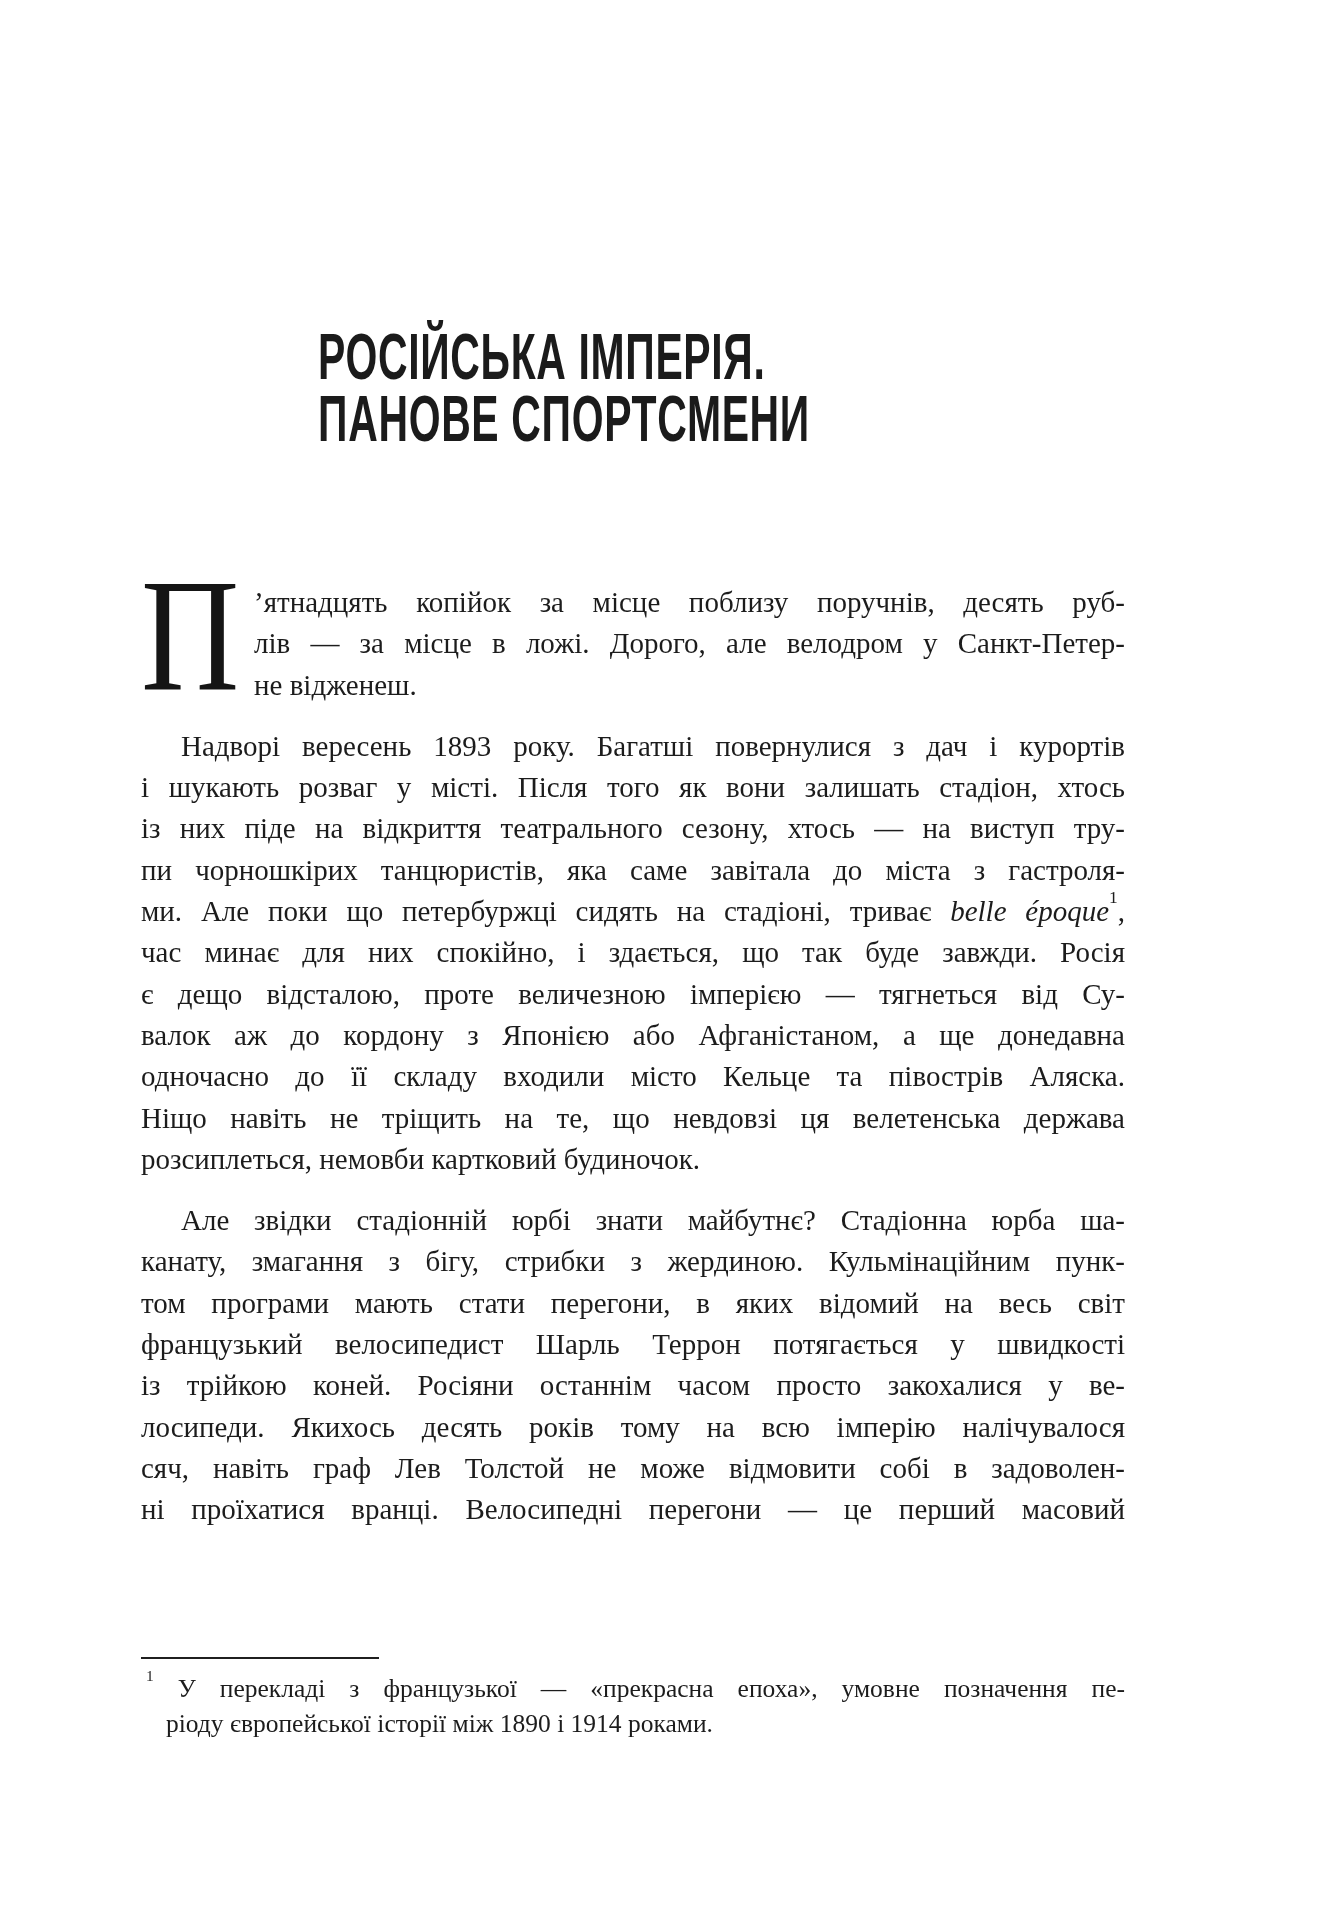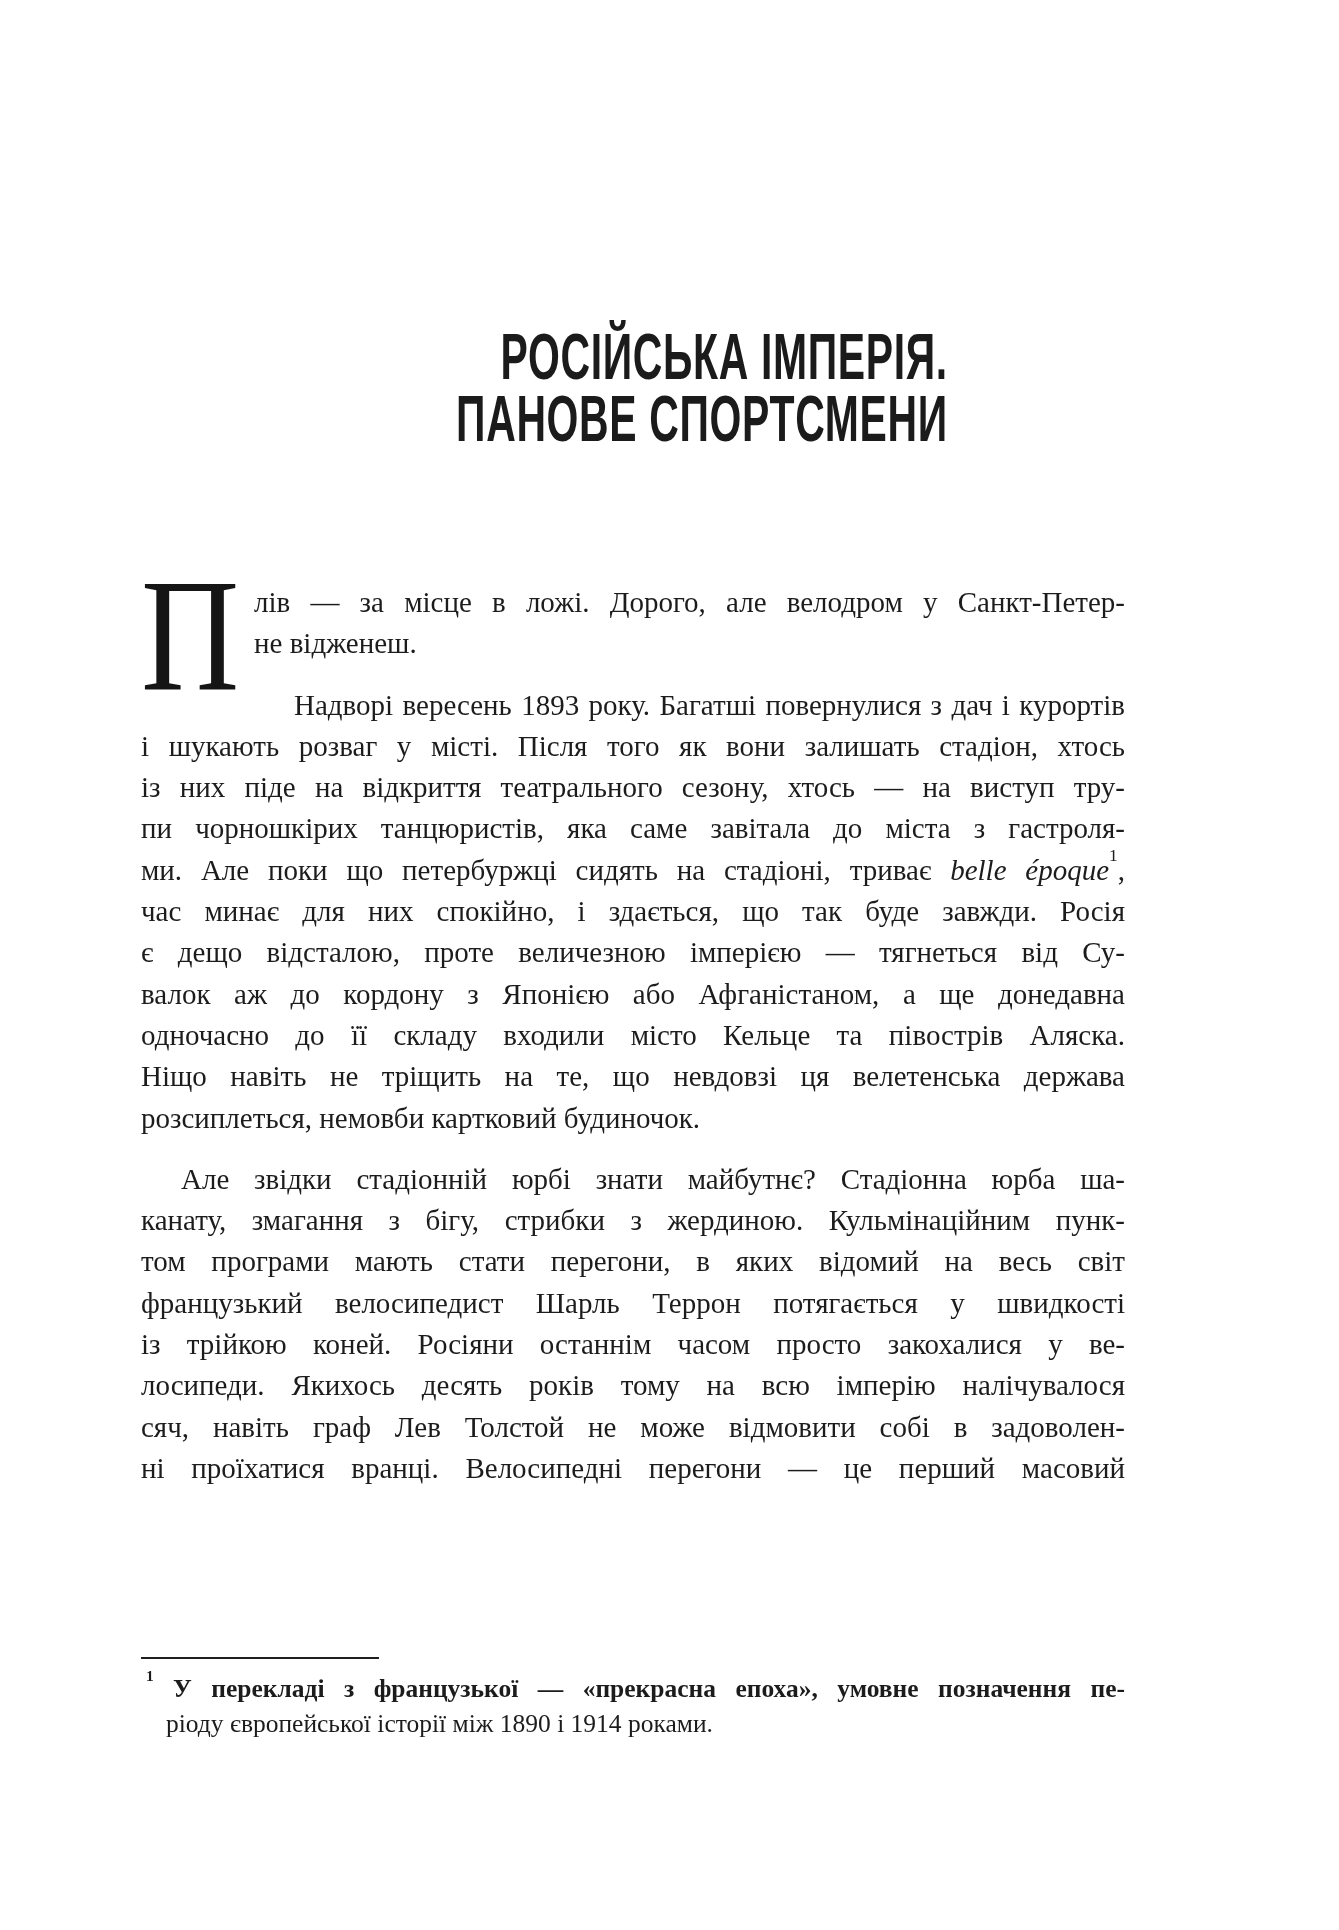--- a/index.html
+++ b/index.html
@@ -8,21 +8,21 @@
     width:1339px;height:1930px;
     margin:0 auto;
     background:#ffffff;
     color:#1c1c1c;
     overflow:hidden;
   }
   
   .title-block{
     position:absolute;
     left:141px;top:326px;width:984px;
-    text-align:right;
+    text-align:left;
   }
   .title-line{
     font-family:"Liberation Sans",sans-serif;
     font-weight:700;
     font-size:64px;
     line-height:62px;
     letter-spacing:1px;
     white-space:nowrap;
     transform:scaleX(0.64);
     transform-origin:center top;
@@ -76,34 +76,35 @@
   .footnote{
     position:absolute;
     left:141px;top:1671px;width:984px;
     font-family:"Liberation Serif","DejaVu Serif",serif;
     font-size:25.5px;
     line-height:35px;
     padding-left:25px;
     box-sizing:border-box;
     color:#1c1c1c;
   }
-  .footnote .line:first-child{text-indent:-20px;font-weight:bold;}
+  .footnote .line:first-child{text-indent:-20px;}
 </style>
 </head>
 <body>
 
 <div class="page">
   <div class="title-block">
     <div class="title-line">РОСІЙСЬКА ІМПЕРІЯ.</div>
     <div class="title-line">ПАНОВЕ СПОРТСМЕНИ</div>
   </div>
 
   <div class="body-block">
       <div class="para">
         <div class="dropcap"><span>П</span></div>
+        <div class="line">’ятнадцять копійок за місце поблизу поручнів, десять руб-</div>
         <div class="line">лів — за місце в ложі. Дорого, але велодром у Санкт-Петер-</div>
         <div class="line last">не відженеш.</div>
       </div>
       <div class="para">
         <div class="line indent">Надворі вересень 1893 року. Багатші повернулися з дач і курортів</div>
         <div class="line">і шукають розваг у місті. Після того як вони залишать стадіон, хтось</div>
         <div class="line">із них піде на відкриття театрального сезону, хтось — на виступ тру-</div>
         <div class="line">пи чорношкірих танцюристів, яка саме завітала до міста з гастроля-</div>
         <div class="line">ми. Але поки що петербуржці сидять на стадіоні, триває <i>belle époque</i><sup>1</sup>,</div>
         <div class="line">час минає для них спокійно, і здається, що так буде завжди. Росія</div>

